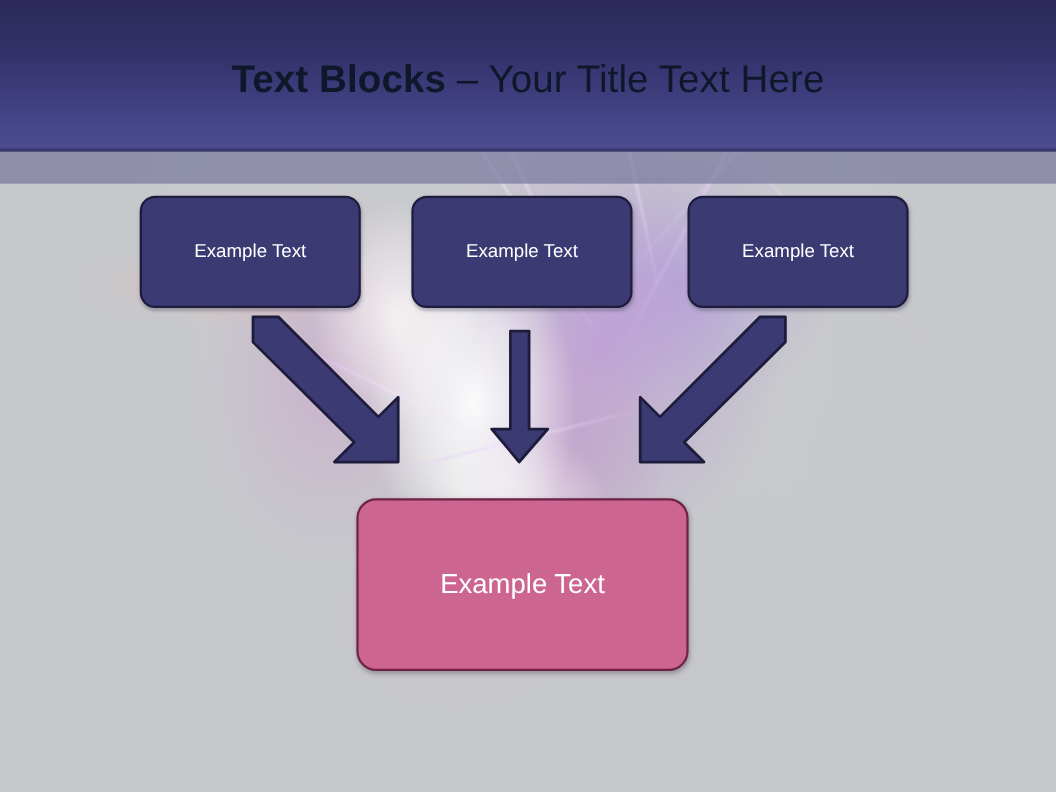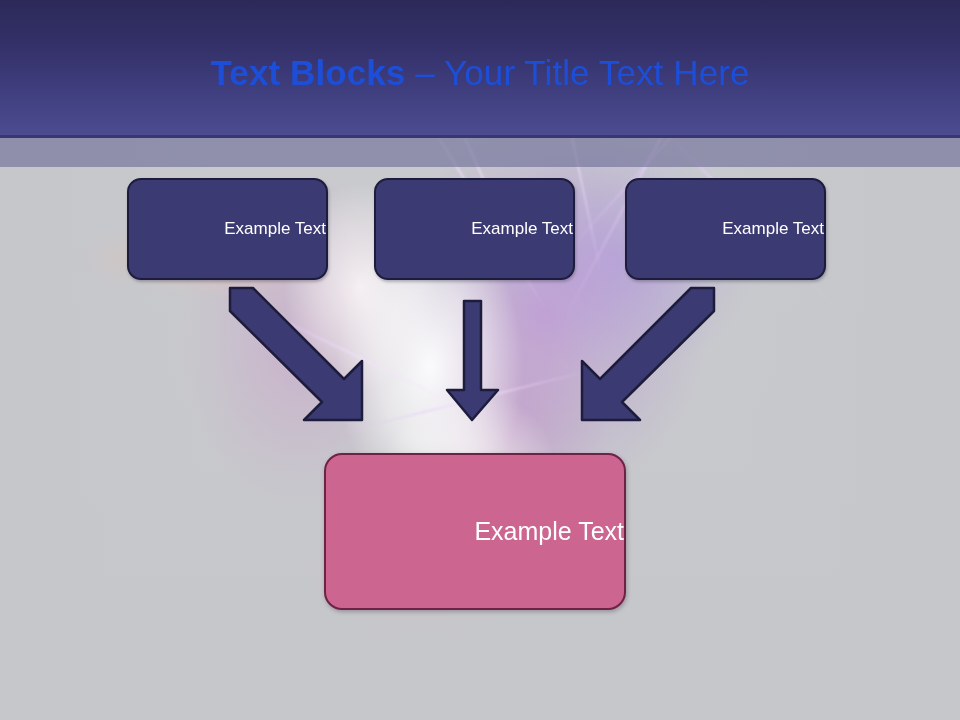--- a/index.html
+++ b/index.html
@@ -98,34 +98,34 @@
     background: rgba(116,116,156,0.68);
     z-index: 4;
   }
   #page-title {
     position: absolute;
     left: 0; top: 52px;
     width: 960px;
     text-align: center;
     font-size: 35px;
     line-height: 42px;
-    color: #1d4ed8;
+    color: #0f172a;
     letter-spacing: 0.1px;
     white-space: nowrap;
   }
   #page-title .strong { font-weight: bold; }
   #page-title .light  { font-weight: normal; }
 
   
   .node {
     position: absolute;
     box-sizing: border-box;
     display: flex;
     align-items: center;
-    justify-content: flex-end;
+    justify-content: center;
     z-index: 10;
   }
   .node-top {
     width: 201px;
     height: 102px;
     background: #3b3a72;
     border: 2.5px solid #1d1c3c;
     border-radius: 14px;
     color: #ffffff;
     font-size: 17px;

